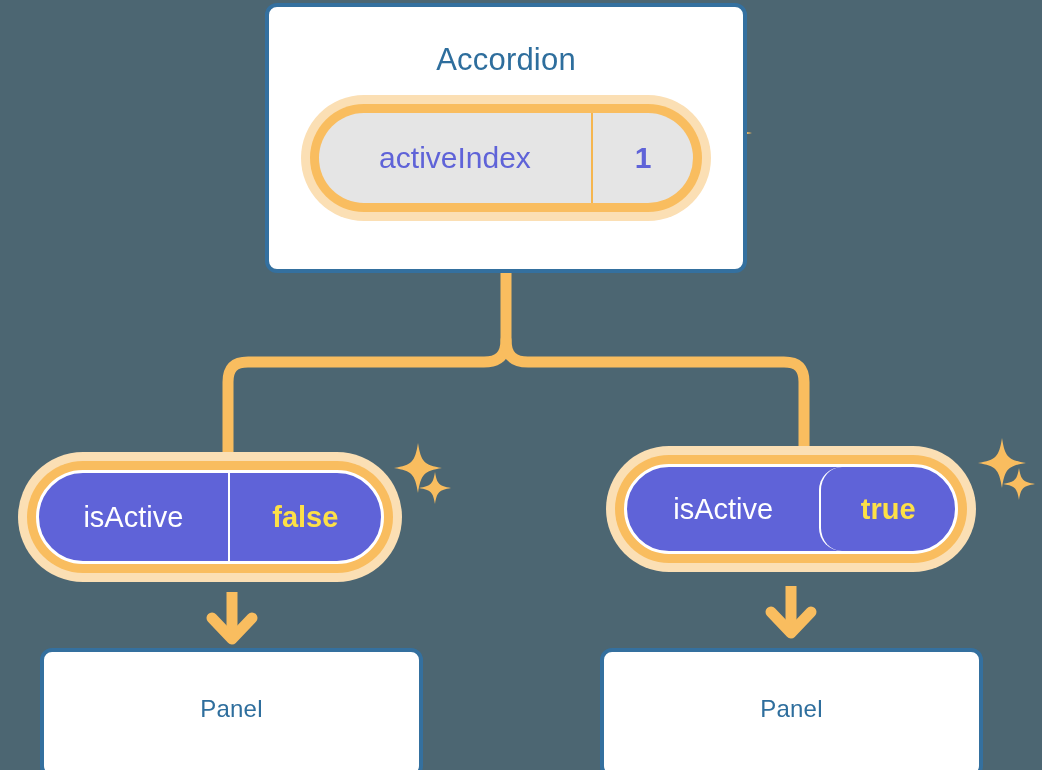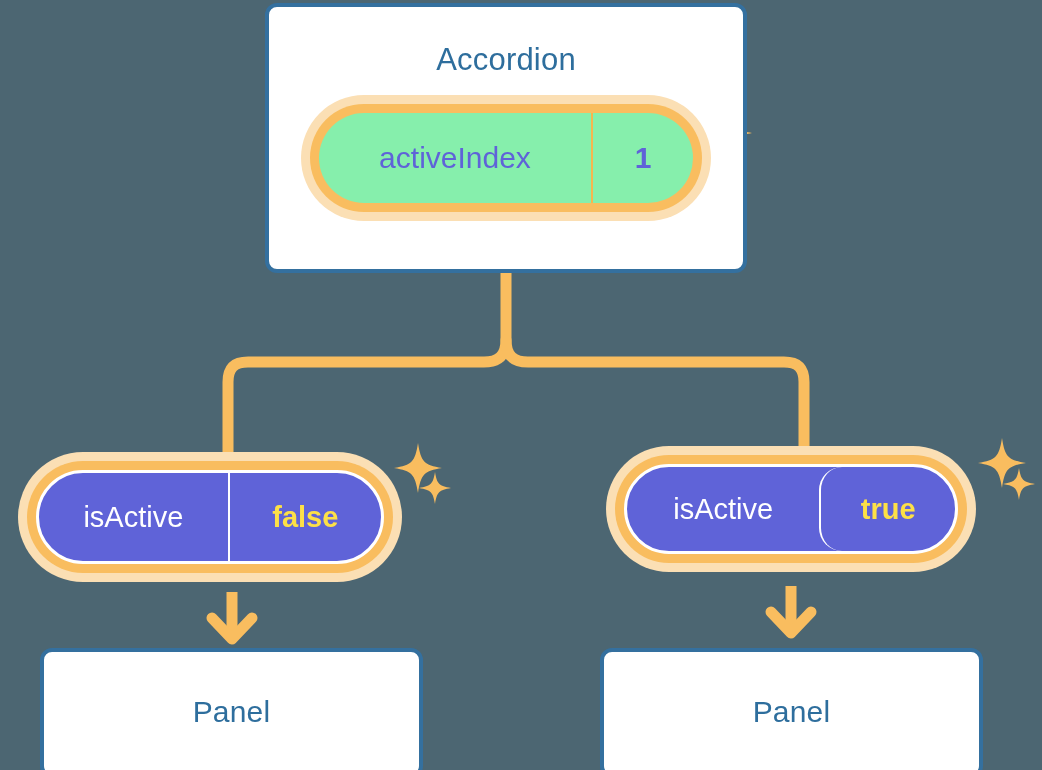--- a/index.html
+++ b/index.html
@@ -47,21 +47,21 @@
   }
 
   .panel-box {
     width: 383px;
     height: 130px;
   }
   #panel-left  { left: 40px;  top: 648px; }
   #panel-right { left: 600px; top: 648px; }
   .panel-box .node-title {
     margin-top: 45px;
-    font-size: 30px;
+    font-size: 24px;
   }
 
   
   .pill-wrap {
     position: absolute;
   }
   .pill {
     position: relative;
     display: flex;
     align-items: stretch;
@@ -82,21 +82,21 @@
   }
   .pill-cell {
     display: flex;
     align-items: center;
     justify-content: center;
     box-sizing: border-box;
     white-space: nowrap;
   }
 
   
-  .pill-white .pill-inner { background: #86efac; }
+  .pill-white .pill-inner { background: #e5e5e5; }
   .pill-white .pill-key {
     color: #5f63d8;
     font-size: 30px;
     font-weight: 400;
   }
   .pill-white .pill-val {
     color: #5f63d8;
     font-size: 30px;
     font-weight: 700;
     border-left: 2px solid #f6b64f;

